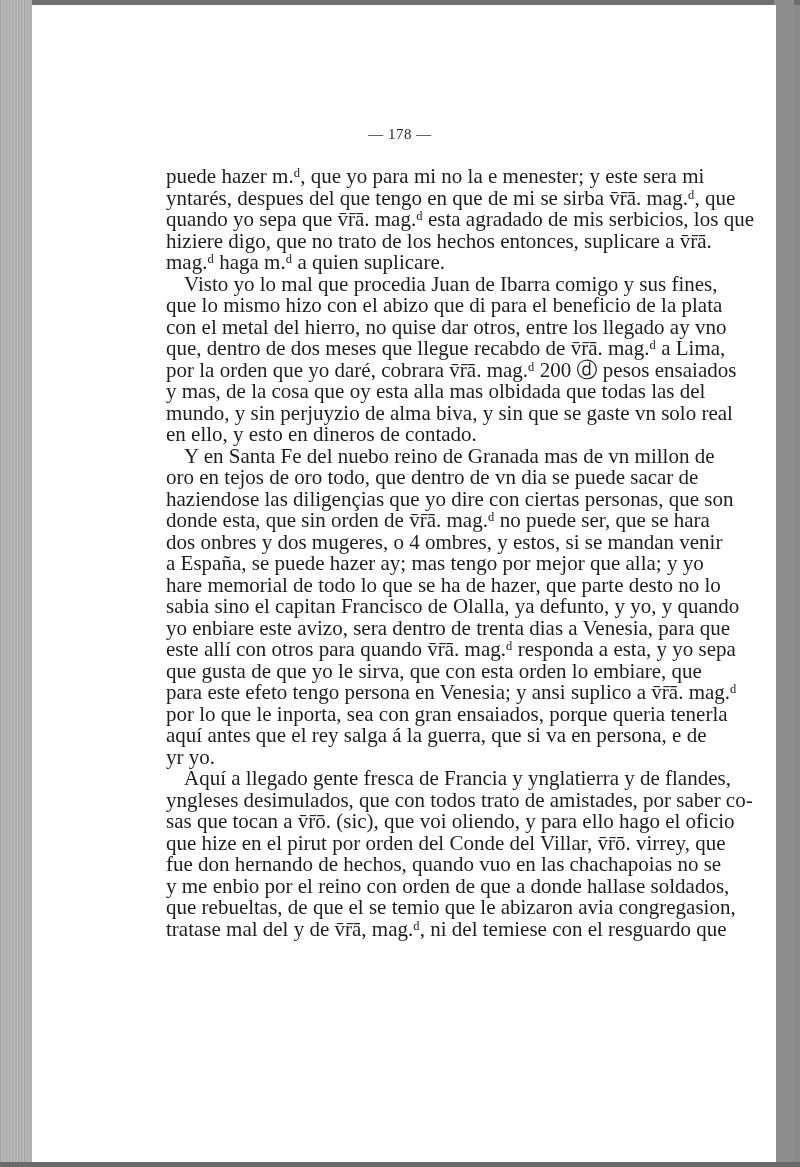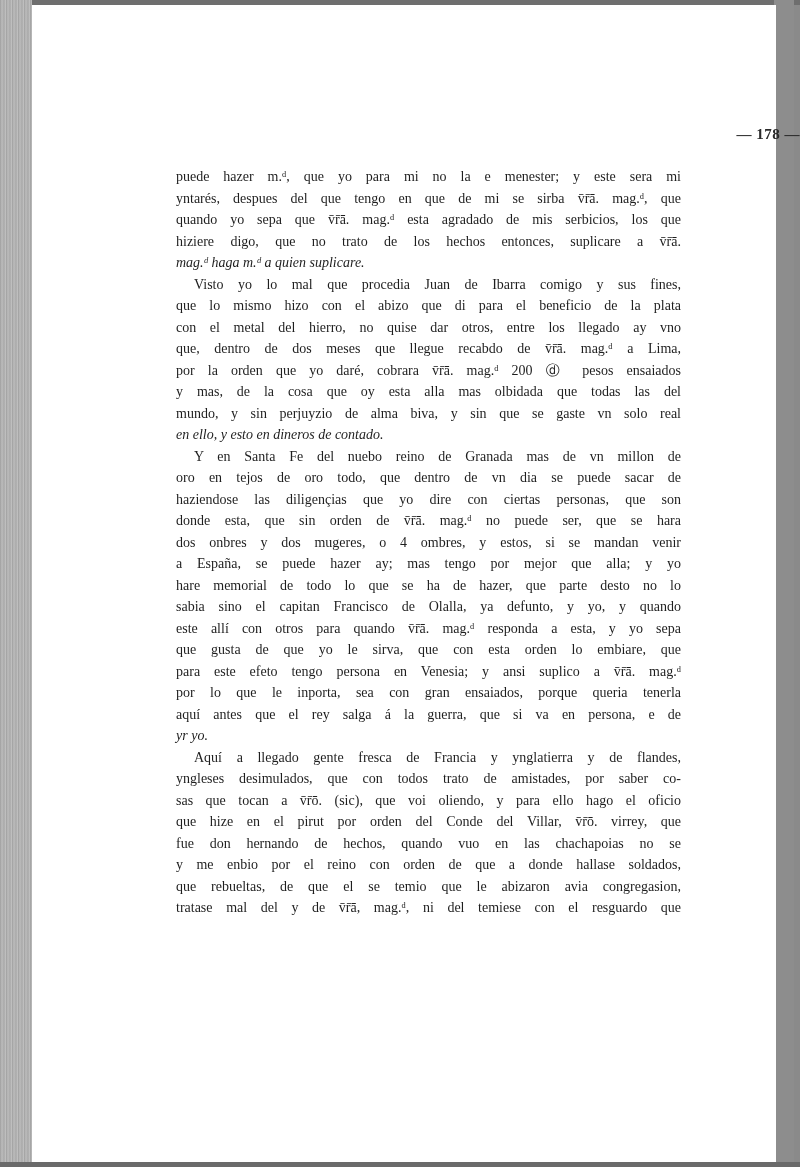--- a/index.html
+++ b/index.html
@@ -16,29 +16,29 @@
     position: absolute; left: 32px; top: 5px; width: 744px; height: 1157px;
     background: #ffffff;
   }
   .right-strip {
     position: absolute; left: 774px; top: 0; width: 20px; height: 1167px;
     background: #8d8d8d;
   }
   .top-edge { position:absolute; left:0; top:0; width:800px; height:5px; background:#6e6e6e; }
   .bottom-edge { position:absolute; left:0; top:1162px; width:800px; height:5px; background:#6a6a6a; }
   .page-number {
-    position: absolute; top: 126px; left: 0; width: 800px; text-align: right;
-    font-size: 15px; color: #2a2a2a; letter-spacing: 0.5px; font-weight: bold;
+    position: absolute; top: 126px; left: 0; width: 800px; text-align: center;
+    font-size: 15px; color: #2a2a2a; letter-spacing: 0.5px;
   }
   .text {
-    position: absolute; left: 176px; top: 166px; width: 505px;
-    font-size: 14px; line-height: 21.5px; color: #1e1e1e;
+    position: absolute; left: 166px; top: 166px; width: 505px;
+    font-size: 21px; line-height: 21.5px; color: #1e1e1e;
   }
   .line { display: block; text-align: justify; text-align-last: justify; white-space: nowrap; height: 21.5px; }
-  .line.last { text-align-last: left; font-style: italic; }
+  .line.last { text-align-last: left; }
   .line.indent { padding-left: 18px; }
 </style>
 </head>
 <body>
 
 <div class="top-edge"></div>
 <div class="left-edge"></div>
 <div class="right-strip"></div>
 <div class="page"></div>
 <div class="bottom-edge"></div>
@@ -65,20 +65,21 @@
     </div>
     <div>
       <span class="line indent">Y en Santa Fe del nuebo reino de Granada mas de vn millon de</span>
       <span class="line">oro en tejos de oro todo, que dentro de vn dia se puede sacar de</span>
       <span class="line">haziendose las diligençias que yo dire con ciertas personas, que son</span>
       <span class="line">donde esta, que sin orden de v̄r̄ā. mag.ᵈ no puede ser, que se hara</span>
       <span class="line">dos onbres y dos mugeres, o 4 ombres, y estos, si se mandan venir</span>
       <span class="line">a España, se puede hazer ay; mas tengo por mejor que alla; y yo</span>
       <span class="line">hare memorial de todo lo que se ha de hazer, que parte desto no lo</span>
       <span class="line">sabia sino el capitan Francisco de Olalla, ya defunto, y yo, y quando</span>
+      <span class="line">yo enbiare este avizo, sera dentro de trenta dias a Venesia, para que</span>
       <span class="line">este allí con otros para quando v̄r̄ā. mag.ᵈ responda a esta, y yo sepa</span>
       <span class="line">que gusta de que yo le sirva, que con esta orden lo embiare, que</span>
       <span class="line">para este efeto tengo persona en Venesia; y ansi suplico a v̄r̄ā. mag.ᵈ</span>
       <span class="line">por lo que le inporta, sea con gran ensaiados, porque queria tenerla</span>
       <span class="line">aquí antes que el rey salga á la guerra, que si va en persona, e de</span>
       <span class="line last">yr yo.</span>
     </div>
     <div>
       <span class="line indent">Aquí a llegado gente fresca de Francia y ynglatierra y de flandes,</span>
       <span class="line">yngleses desimulados, que con todos trato de amistades, por saber co-</span>

